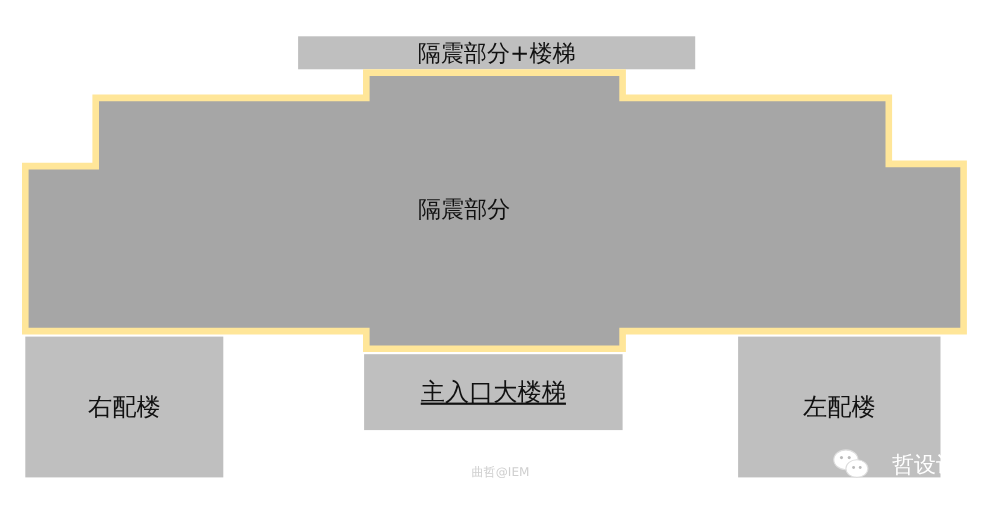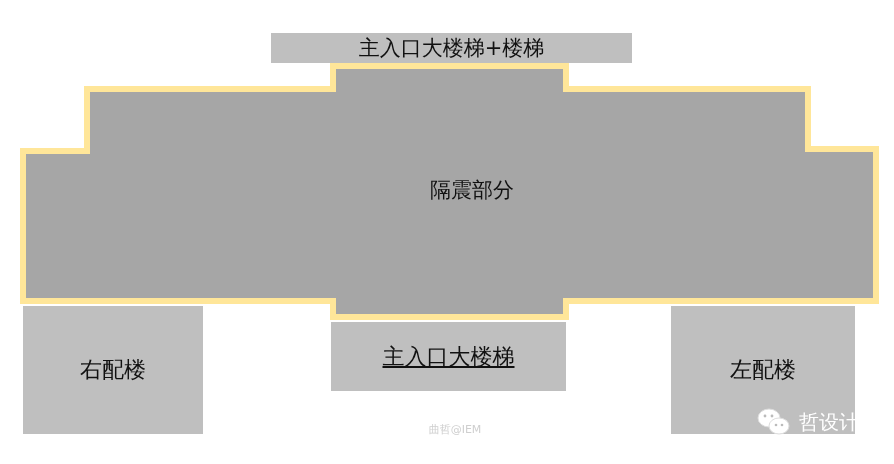--- a/index.html
+++ b/index.html
@@ -4,35 +4,35 @@
   <style>
     html, body { margin: 0; padding: 0; background: #ffffff; }
     body { width: 894px; height: 464px; position: relative; overflow: hidden;
            font-family: "DejaVu Sans", "Liberation Sans", sans-serif; }
     .box { position: absolute; background: #bfbfbf; display: flex;
            align-items: center; justify-content: center; color: #111;
            font-size: 22px; }
     .top-box { left: 271px; top: 33px; width: 361px; height: 30px; font-size: 21px; }
     svg.outline { position: absolute; left: 0; top: 0; }
     .center-label { position: absolute; left: 380px; top: 176px; width: 134px;
-                    text-align: right; font-size: 21px; color: #111; }
+                    text-align: left; font-size: 21px; color: #111; }
     .left-wing { left: 23px; top: 306px; width: 180px; height: 128px; }
     .main-stair { left: 331px; top: 322px; width: 235px; height: 69px; text-decoration: underline; }
     .right-wing { left: 671px; top: 306px; width: 184px; height: 128px; }
     .credit { position: absolute; left: 380px; top: 422px; width: 150px; text-align: center;
               font-size: 11px; color: #cfcfcf; }
     .wm { position: absolute; left: 756px; top: 406px; display: flex; align-items: center;
-          gap: 7px; color: #ffffff; font-size: 20px; }
+          gap: 19px; color: #ffffff; font-size: 20px; }
     .wm svg { display: block; }
   </style>
 </head>
 <body>
 
 <div class="box top-box">
-  <span>主入口大楼梯+楼梯</span>
+  <span>隔震部分+楼梯</span>
 </div>
 
 <svg class="outline" width="894" height="464">
   <polygon points="23,151 87,151 87,89 333,89 333,66 566,66 566,89 808,89 808,149 876,149 876,301 566,301 566,317 333,317 333,301 23,301" fill="#a6a6a6" stroke="#ffe699" stroke-width="6" stroke-linejoin="miter"></polygon>
 </svg>
 
 <div class="center-label">隔震部分</div>
 
 <div class="box left-wing">
   <span>右配楼</span>

